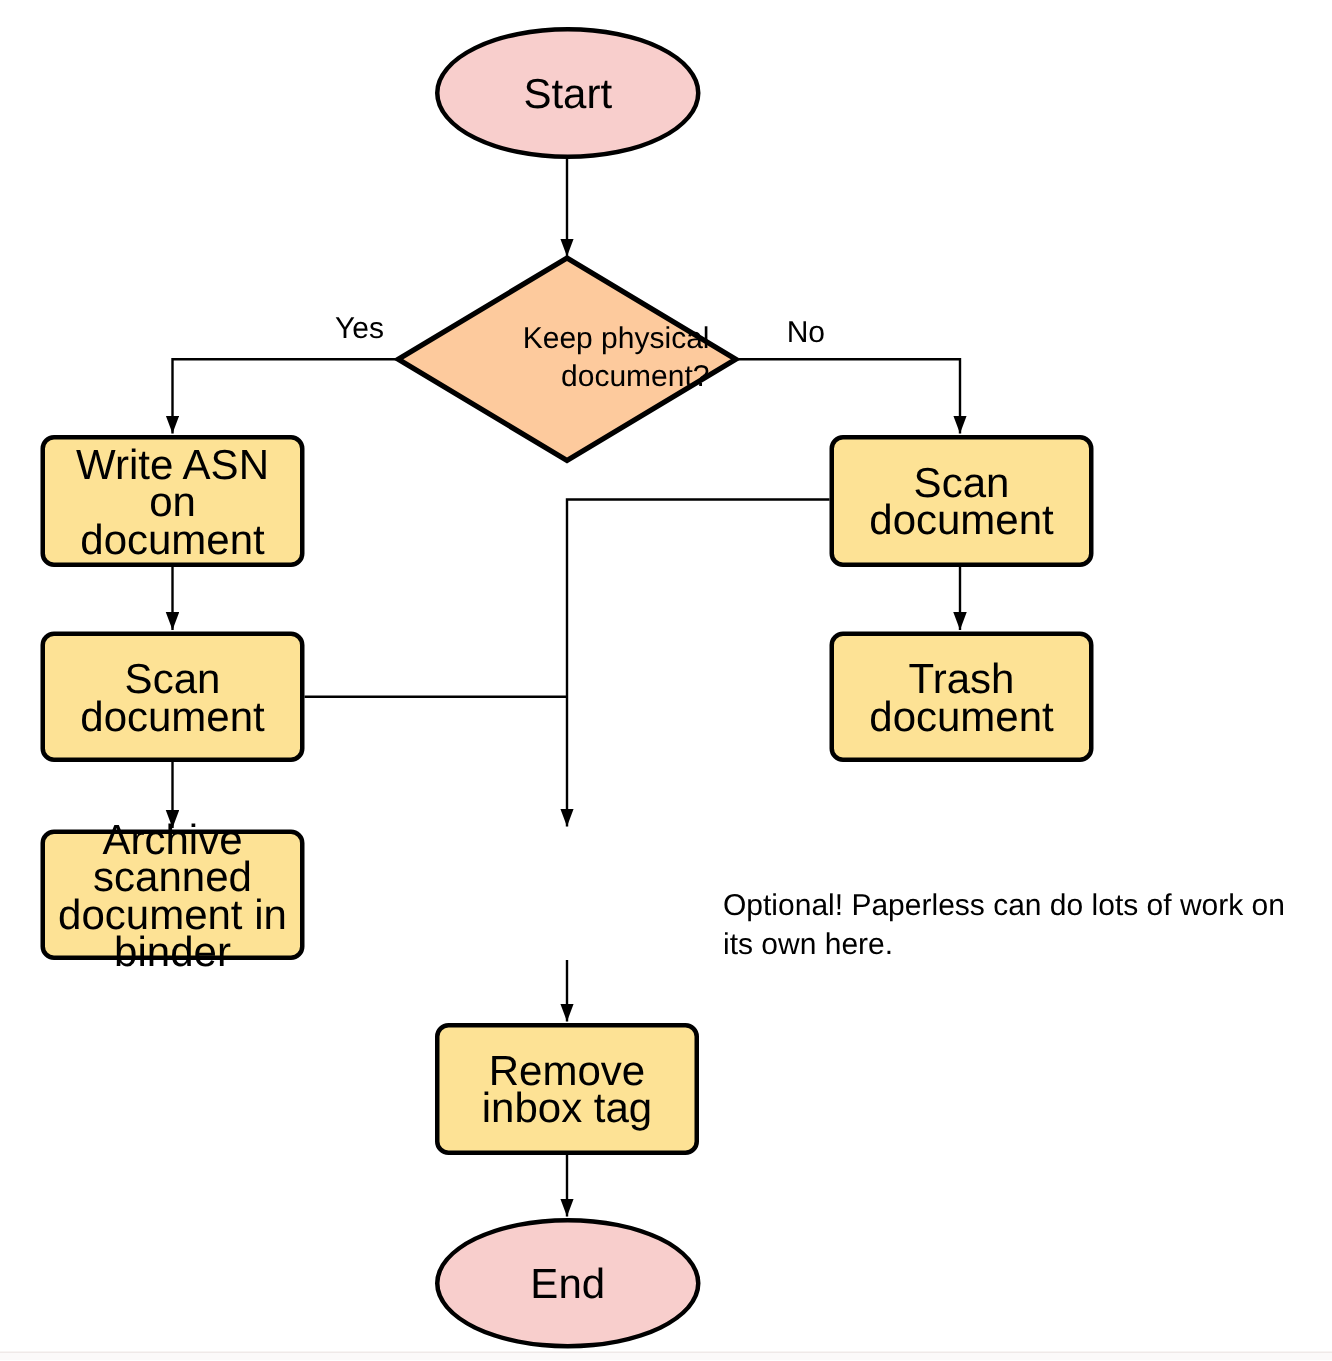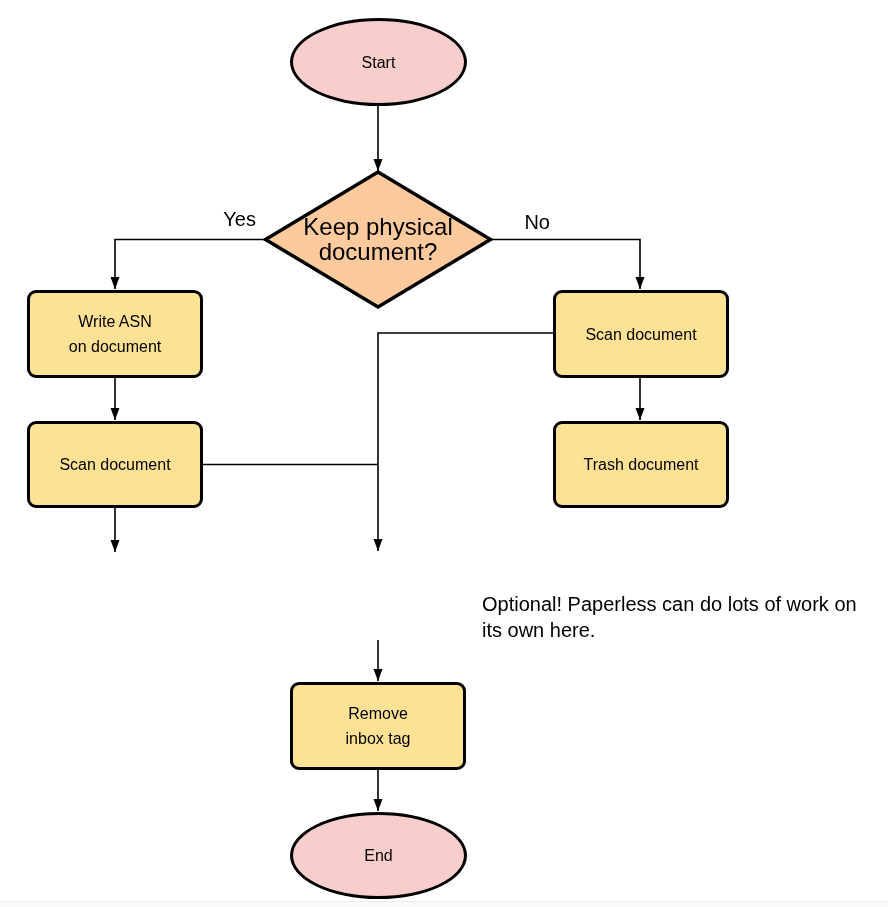--- a/index.html
+++ b/index.html
@@ -17,39 +17,39 @@
     position: absolute;
     left: 0; top: 0;
     width: 888px; height: 907px;
   }
   .node {
     position: absolute;
     display: flex;
     align-items: center;
     justify-content: center;
     text-align: center;
-    font-size: 16px;
+    font-size: 28px;
     line-height: 25px;
     white-space: pre-line;
   }
   .terminal {
     background: #F8CECC;
     border: 3px solid #000000;
     border-radius: 50%;
   }
   .process {
     background: #FDE295;
     border: 3px solid #000000;
     border-radius: 9px;
     padding: 0 6px;
   }
   .decision-label {
     position: absolute;
-    text-align: center;
-    font-size: 24px;
+    text-align: right;
+    font-size: 20px;
     line-height: 25px;
     white-space: pre-line;
   }
   .edge-label {
     position: absolute;
     width: 60px;
     text-align: right;
     font-size: 20px;
     line-height: 25px;
   }
@@ -124,20 +124,25 @@
   </div>
 
   <div class="node process" style="left:27px; top:421px; width:176px; height:87px;">
     <span>Scan document</span>
   </div>
 
   <div class="node process" style="left:553px; top:421px; width:176px; height:87px;">
     <span>Trash document</span>
   </div>
 
+  <div class="node process" style="left:27px; top:553px; width:176px; height:87px;">
+    <span>Archive scanned
+document in
+binder</span>
+  </div>
 
 
   <div class="note">Optional! Paperless can do lots of work on its own here.</div>
 
   <div class="node terminal" style="left:290px; top:812px; width:177px; height:87px;">
     <span>End</span>
   </div>
 
   <div class="node process" style="left:290px; top:682px; width:176px; height:88px;">
     <span>Remove

